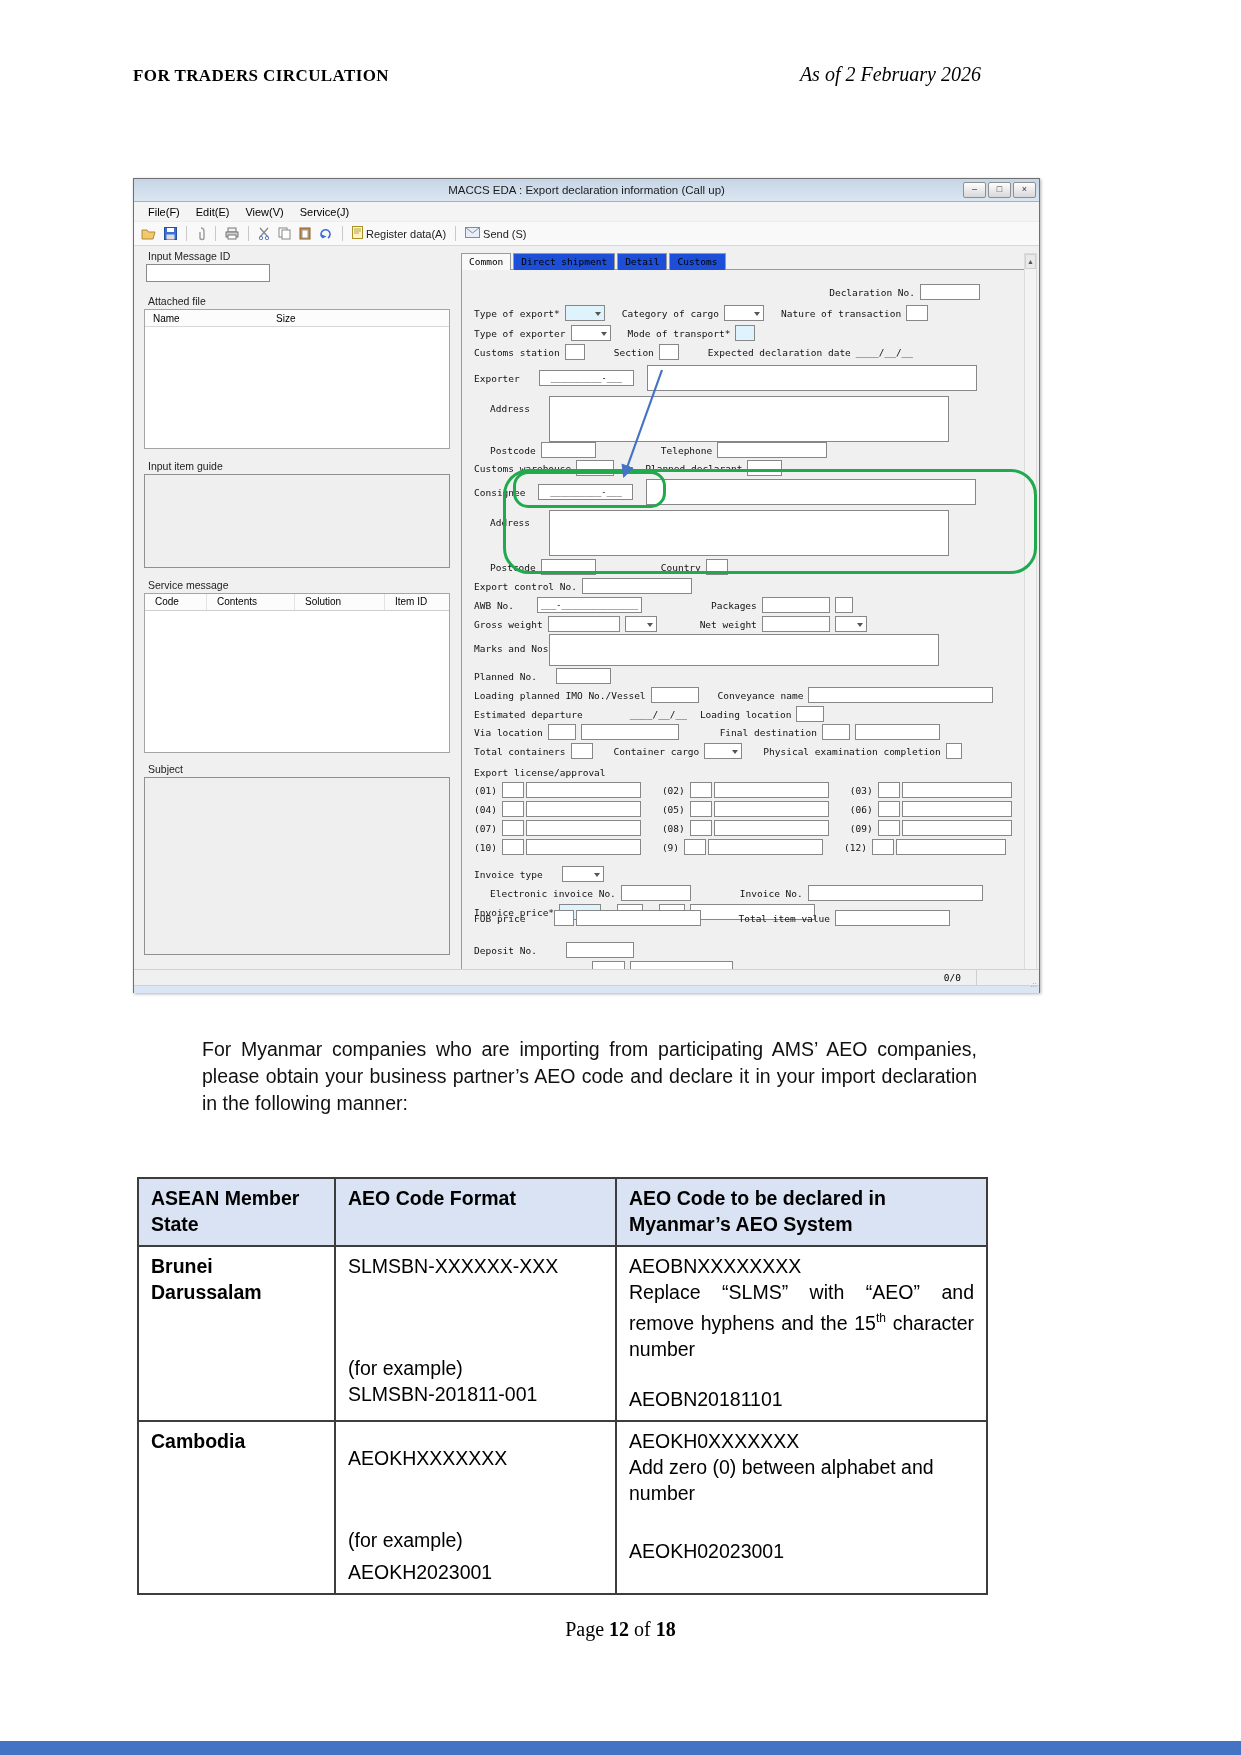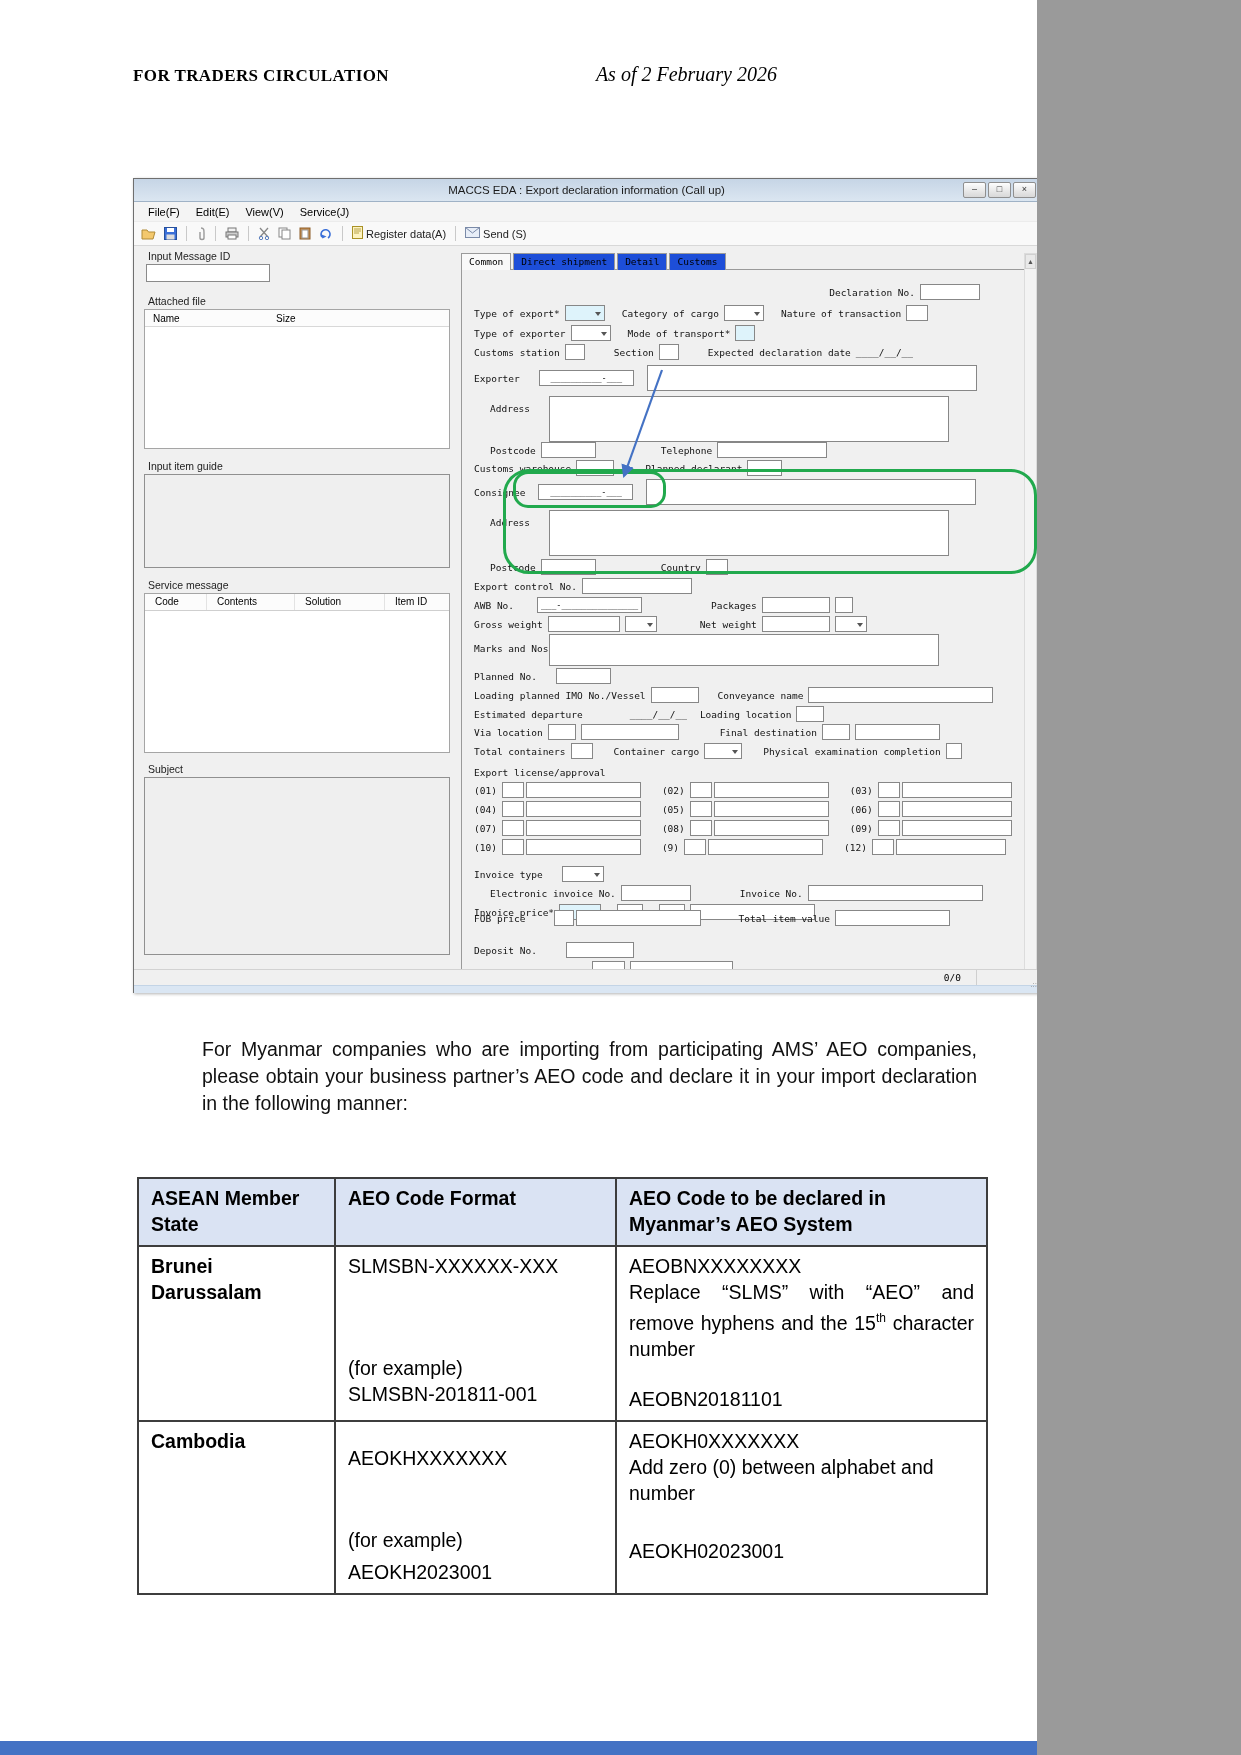--- a/index.html
+++ b/index.html
@@ -1,16 +1,16 @@
 <!DOCTYPE html>
 <html><head>
 <meta charset="utf-8">
 <style>
   html,body{margin:0;padding:0;background:#9a9a9a;}
-  .page{position:relative;width:1037px;height:1755px;background:#ffffff;overflow:hidden;
+  .page{position:relative;width:1241px;height:1755px;background:#ffffff;overflow:hidden;
         font-family:"Liberation Sans",sans-serif;color:#000;text-decoration:underline;}
   
   .hdrL{position:absolute;left:133px;top:66px;font:bold 17px "Liberation Serif",serif;letter-spacing:.4px;}
   .hdrR{position:absolute;right:260px;top:63px;font:italic 20px "Liberation Serif",serif;}
   .para{position:absolute;left:202px;top:1036px;width:775px;font-size:19.5px;line-height:27px;
         text-align:justify;color:#111;}
   .footer{position:absolute;left:0;right:0;top:1618px;text-align:center;
           font:20px "Liberation Serif",serif;}
   .footer b{font-weight:bold;}
   .bluebar{position:absolute;left:0;right:0;bottom:0;height:14px;background:#4472c4;}
@@ -470,15 +470,16 @@
       </td>
       <td class="c3">
         <div>AEOKH0XXXXXXX</div>
         <div>Add zero (0) between alphabet and number</div>
         <div style="margin-top:32px;">AEOKH02023001</div>
       </td>
     </tr>
   </tbody>
     </table>
 
+  <div class="footer"><span>Page </span><b>12</b><span> of </span><b>18</b></div>
 
   <div class="bluebar"></div>
 </div>
 
 </body></html>

